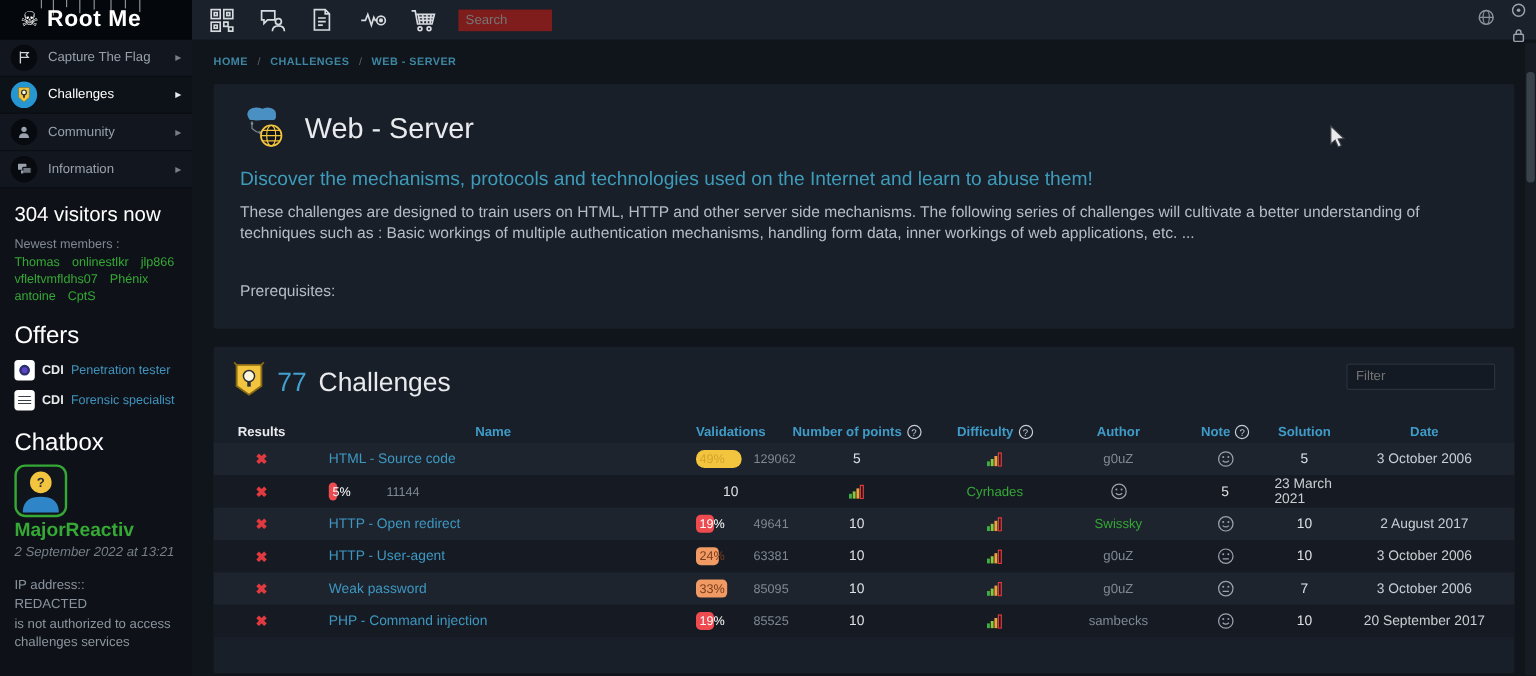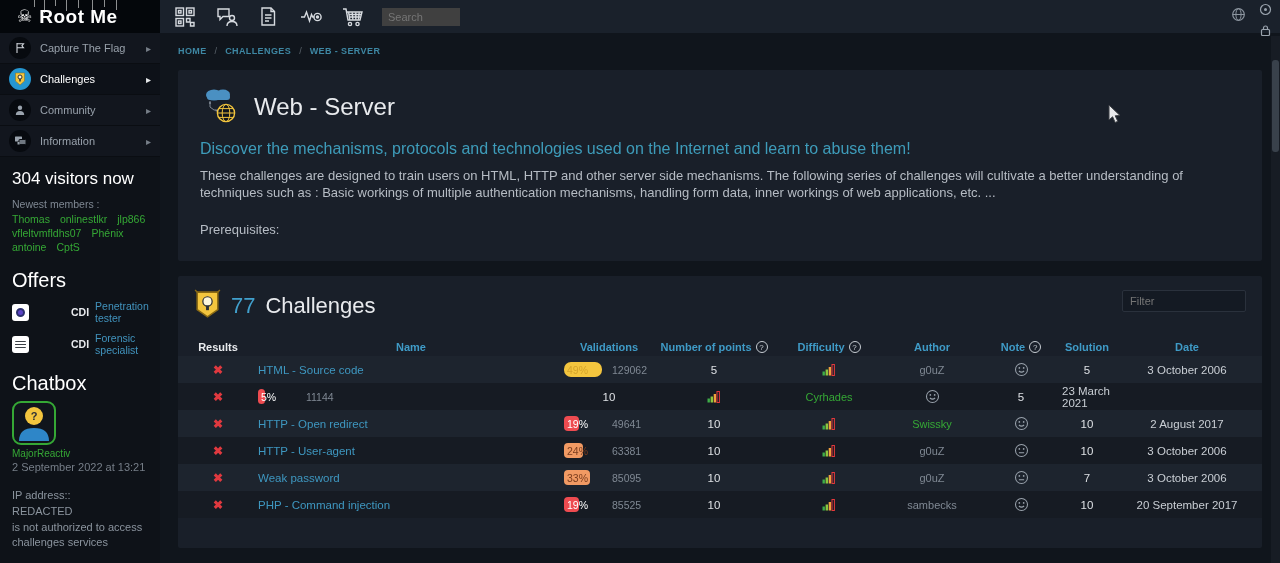--- a/index.html
+++ b/index.html
@@ -24,64 +24,64 @@
   .visitors { color:#fff; font-size:17px; margin:12px 12px 0; }
   .newest { color:#7f8893; font-size:10.5px; margin:9px 12px 3px; }
   .members { margin:0 12px; display:flex; flex-wrap:wrap; gap:2px 10px; }
   .member { color:#35a835; font-size:10.5px; text-decoration:none; cursor:pointer; }
   .side-title { color:#fff; font-size:20px; font-weight:normal; margin:16px 12px 6px; }
   .offer { display:flex; align-items:center; gap:6px; margin:8px 12px; }
   .offer-icon { width:17px; height:17px; background:#fff; border-radius:3px; display:flex; align-items:center; justify-content:center; flex-shrink:0; }
   .offer-icon i { display:block; width:9px; height:9px; border-radius:50%; }
   .offer-icon.o1 i { background:#5b43c4; border:2px solid #2b2f6e; }
   .offer-icon.o2 i { border-radius:1px; width:11px; height:7px; background:repeating-linear-gradient(#3a3f45 0 1px, #fff 1px 3px); }
-  .offer-type { color:#e8eaed; font-weight:bold; font-size:10.5px;margin-left:36px; }
+  .offer-type { color:#e8eaed; font-weight:bold; font-size:10.5px; }
   .offer-link { color:#4193bd; font-size:10.5px; text-decoration:none; cursor:pointer; }
   .avatar { width:44px; height:44px; border:2px solid #35a835; border-radius:9px; margin:4px 12px 3px; background:#10151c; display:flex; align-items:center; justify-content:center; overflow:hidden; cursor:pointer; }
-  .chat-user { display:block; color:#35a835; font-size:10px; margin:0 12px; text-decoration:none; cursor:pointer; }
-  .chat-time { color:#767e88; font-size:11px; margin:2px 12px 8px; }
+  .chat-user { display:block; color:#35a835; font-size:16px; margin:0 12px; text-decoration:none; cursor:pointer;font-weight:bold; }
+  .chat-time { color:#767e88; font-size:11px; font-style:italic; margin:2px 12px 8px; }
   .chat-msg { color:#8b949e; font-size:11px; margin:2px 12px; line-height:1.25; }
   .chat-msg.gap { margin-top:16px; }
 
   
   .main { flex:1; height:100%; overflow:hidden; }
   .topbar { height:33px; background:#1a212b; display:flex; align-items:center; padding:0 12px; gap:16px; }
   .tb-icon { width:26px; height:26px; display:flex; align-items:center; justify-content:center; cursor:pointer; }
   .tb-icon svg { stroke:#d7dbe0; fill:none; stroke-width:1.4; }
-  .search-input { width:78px; height:18px; background:#404040; border:none; color:#8b949e; font-size:11px; padding:0 6px; outline:none; }
+  .search-input { width:78px; height:18px; background:#7f1d1d; border:none; color:#8b949e; font-size:11px; padding:0 6px; outline:none; }
   .tb-right { margin-left:auto; display:flex; align-items:center; gap:10px; padding-right:22px; }
   .breadcrumb { display:flex; gap:8px; align-items:center; padding:11px 0 0 18px; height:24px; }
   .crumb { color:#3e87a3; font-size:9px; font-weight:bold; letter-spacing:.4px; text-decoration:none; cursor:pointer; }
   .crumb-sep { color:#5a626b; font-size:9px; }
 
   .card { background:#191f29; margin:0 18px; border-radius:2px; }
   .card1 { margin-top:13px; padding:16px 22px 24px; }
   .page-title-row { display:flex; align-items:center; gap:12px; }
   .page-title { color:#e8eaed; font-size:24px; font-weight:normal; }
   .subtitle { color:#3e9cba; font-size:16px; margin:12px 0 10px; }
   .desc { color:#b6bcc4; font-size:13px; line-height:1.28; max-width:1060px; }
-  .prereq-label { color:#b6bcc4; font-size:13px; margin-top:21px; }
+  .prereq-label { color:#b6bcc4; font-size:13px; margin-top:33px; }
   .prereq-line { color:#b6bcc4; font-size:13px; margin-top:4px; }
   .prereq-line .bullet { color:#b6bcc4; font-size:11px; }
 
   .card2 { margin-top:15px; padding:12px 0 30px; }
   .card2-head { display:flex; align-items:center; gap:10px; padding:0 16px; position:relative; height:36px; }
   .ch-count { color:#41a0cd; font-size:22px; }
   .ch-title { color:#e8eaed; font-size:22px; }
   .filter-input { position:absolute; right:16px; top:2px; width:124px; height:22px; background:#141a23; border:1px solid #2a313c; border-radius:2px; color:#8b949e; font-size:11px; padding:0 7px; outline:none; }
 
   .grid-cols { display:grid; grid-template-columns:80px 306px 90px 120px 110px 96px 82px 50px 150px; align-items:center; }
   .thead { height:18px; margin-top:14px; }
   .th { font-size:11px; font-weight:bold; color:#3f9bc7; display:flex; justify-content:center; align-items:center; gap:4px; cursor:pointer; }
   .th.h-res { color:#e8eaed; }
   .help { width:12px; height:12px; border:1px solid #c6ccd2; border-radius:50%; color:#c6ccd2; font-size:8px; font-weight:normal; display:inline-flex; align-items:center; justify-content:center; }
   .trow { height:27px; background:#161b23; }
   .trow.lt { background:#1d242e; }
   .c { display:flex; align-items:center; justify-content:center; height:100%; }
-  .c-name, .c-val { justify-content:flex-start; }
+  .c-name, .c-val { justify-content:flex-start;margin-left:16px; }
   .xmark { color:#e0393f; font-size:12px; font-weight:bold; }
   .c-name a { color:#3e97c0; font-size:11.5px; text-decoration:none; cursor:pointer; }
   .badge-wrap { width:48px; position:relative; height:15px; flex-shrink:0; }
   .badge { position:absolute; left:0; top:0; height:15px; border-radius:4px; }
   .badge.yellow { background:#f3c53e; border-radius:7px; }
   .badge.orange { background:#f19a63; }
   .badge.red { background:#ee4b50; }
   .pct { position:absolute; left:3px; top:1.5px; font-size:10.5px; font-weight:normal; white-space:nowrap; }
   .pct.yellow { color:#d4a32a; }
   .pct.orange { color:#7a3d1e; }

